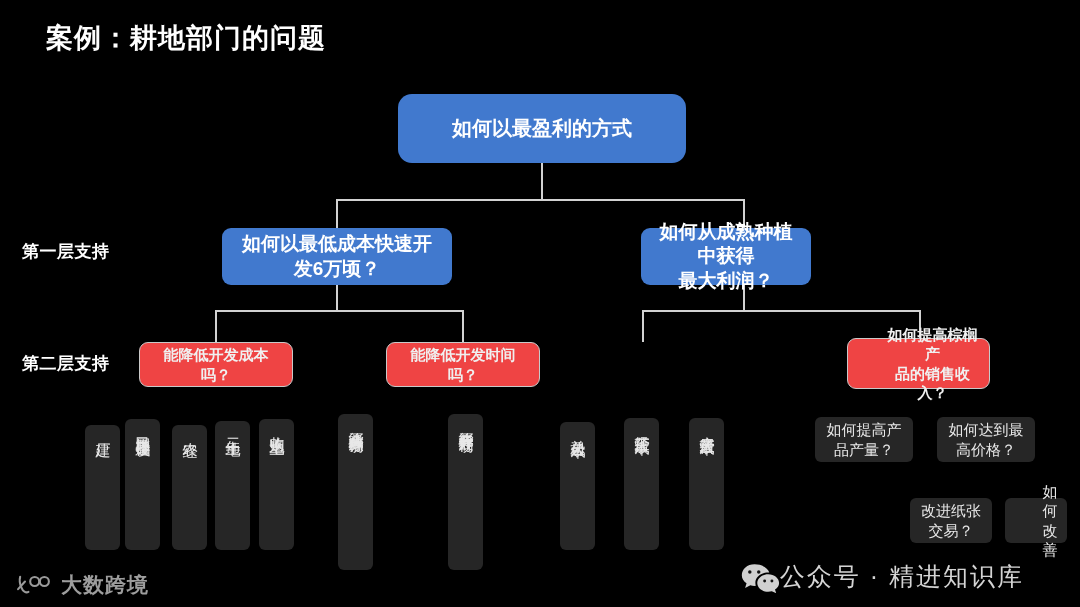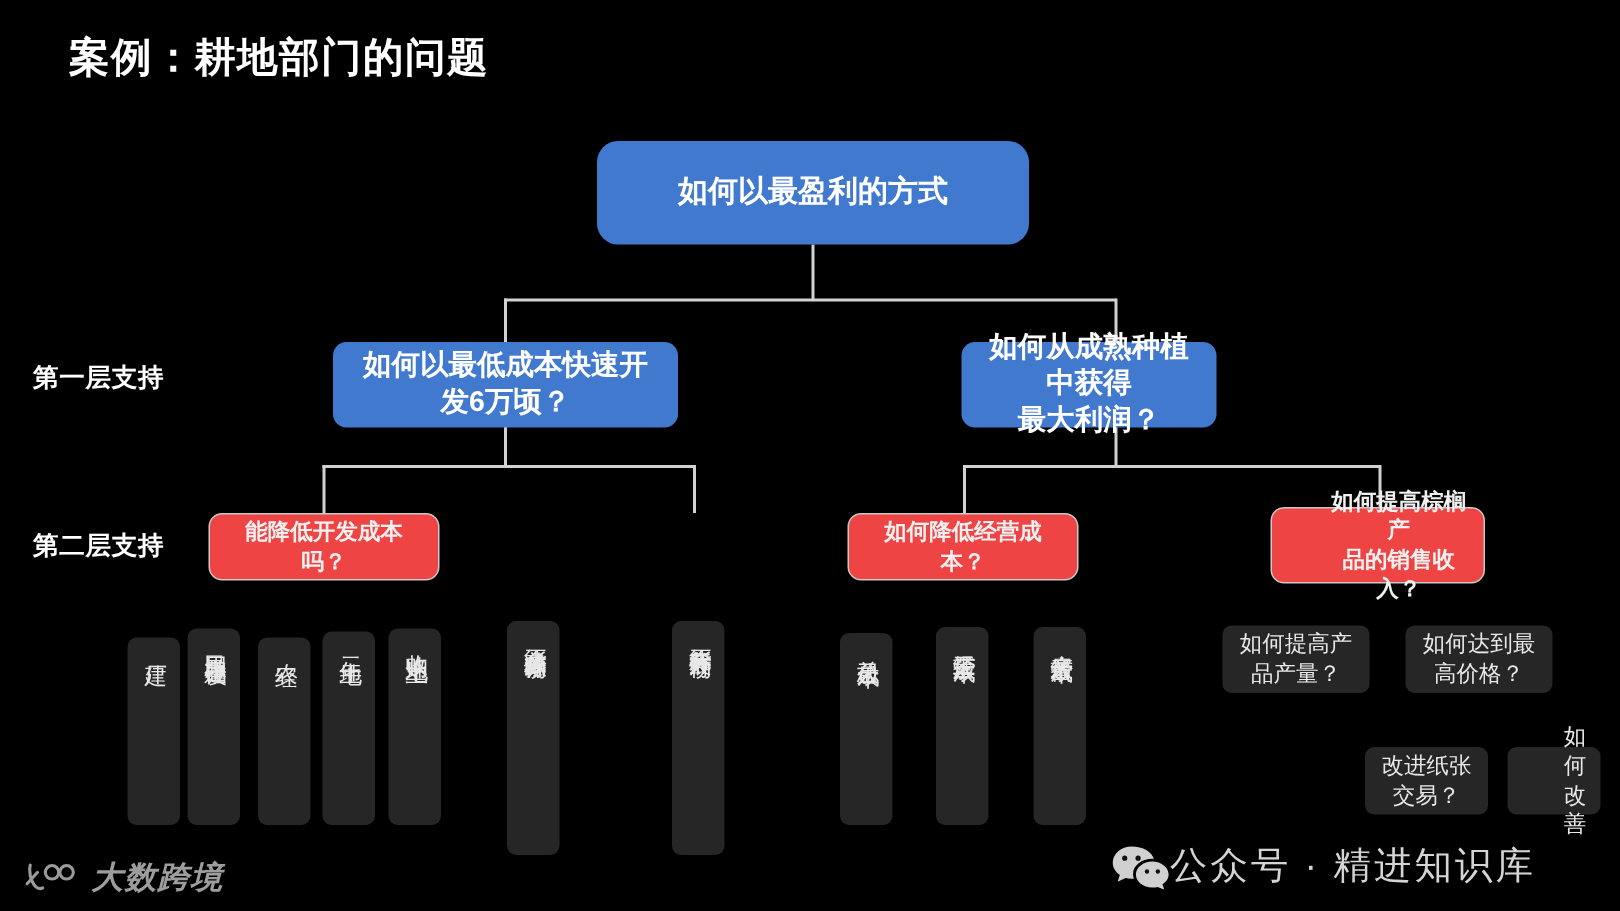--- a/index.html
+++ b/index.html
@@ -69,21 +69,21 @@
   .conn.h{height:1.6px;}
 
   
   .brand{
     position:absolute;left:16px;bottom:8px;display:flex;align-items:center;gap:9px;
     color:#9a9a9a;
   }
   .brand-mark{
     position:relative;width:36px;height:24px;flex:none;
   }
-  .brand-text{font-size:21px;font-weight:700;letter-spacing:1px;color:#9d9d9d;font-style:italic;}
+  .brand-text{font-size:21px;font-weight:700;letter-spacing:1px;color:#9d9d9d;}
 
   .wechat{
     position:absolute;right:56px;bottom:14px;display:flex;align-items:center;
     color:#cfcfcf;
   }
   .wechat-text{font-size:25px;font-weight:500;letter-spacing:2px;color:#d4d4d4;}
   .wechat-icon{width:40px;height:32px;flex:none;}
 </style>
 </head>
 <body>
@@ -130,24 +130,24 @@
     <div>
       <div>如何从成熟种植中获得</div>
       <div>最大利润？</div>
     </div>
   </div>
 
   <div class="node outlined" style="left:139px;top:342px;width:154px;height:45px;">
     <span>能降低开发成本吗？</span>
   </div>
 
-
-  <div class="node outlined" style="left:565px;top:342px;width:154px;height:45px;">
-    <span>如何降低经营成本？</span>
-  </div>
+  <div class="node outlined" style="left:386px;top:342px;width:154px;height:45px;">
+    <span>能降低开发时间吗？</span>
+  </div>
+
 
   <div class="node outlined" style="left:847px;top:338px;width:143px;height:51px;padding-left:37px;">
     <div>
       <div>如何提高棕榈产</div>
       <div>品的销售收入？</div>
     </div>
   </div>
 
   <div class="node vertical" style="left:85px;top:425px;width:35px;height:125px;">
     <span>建厂</span>

